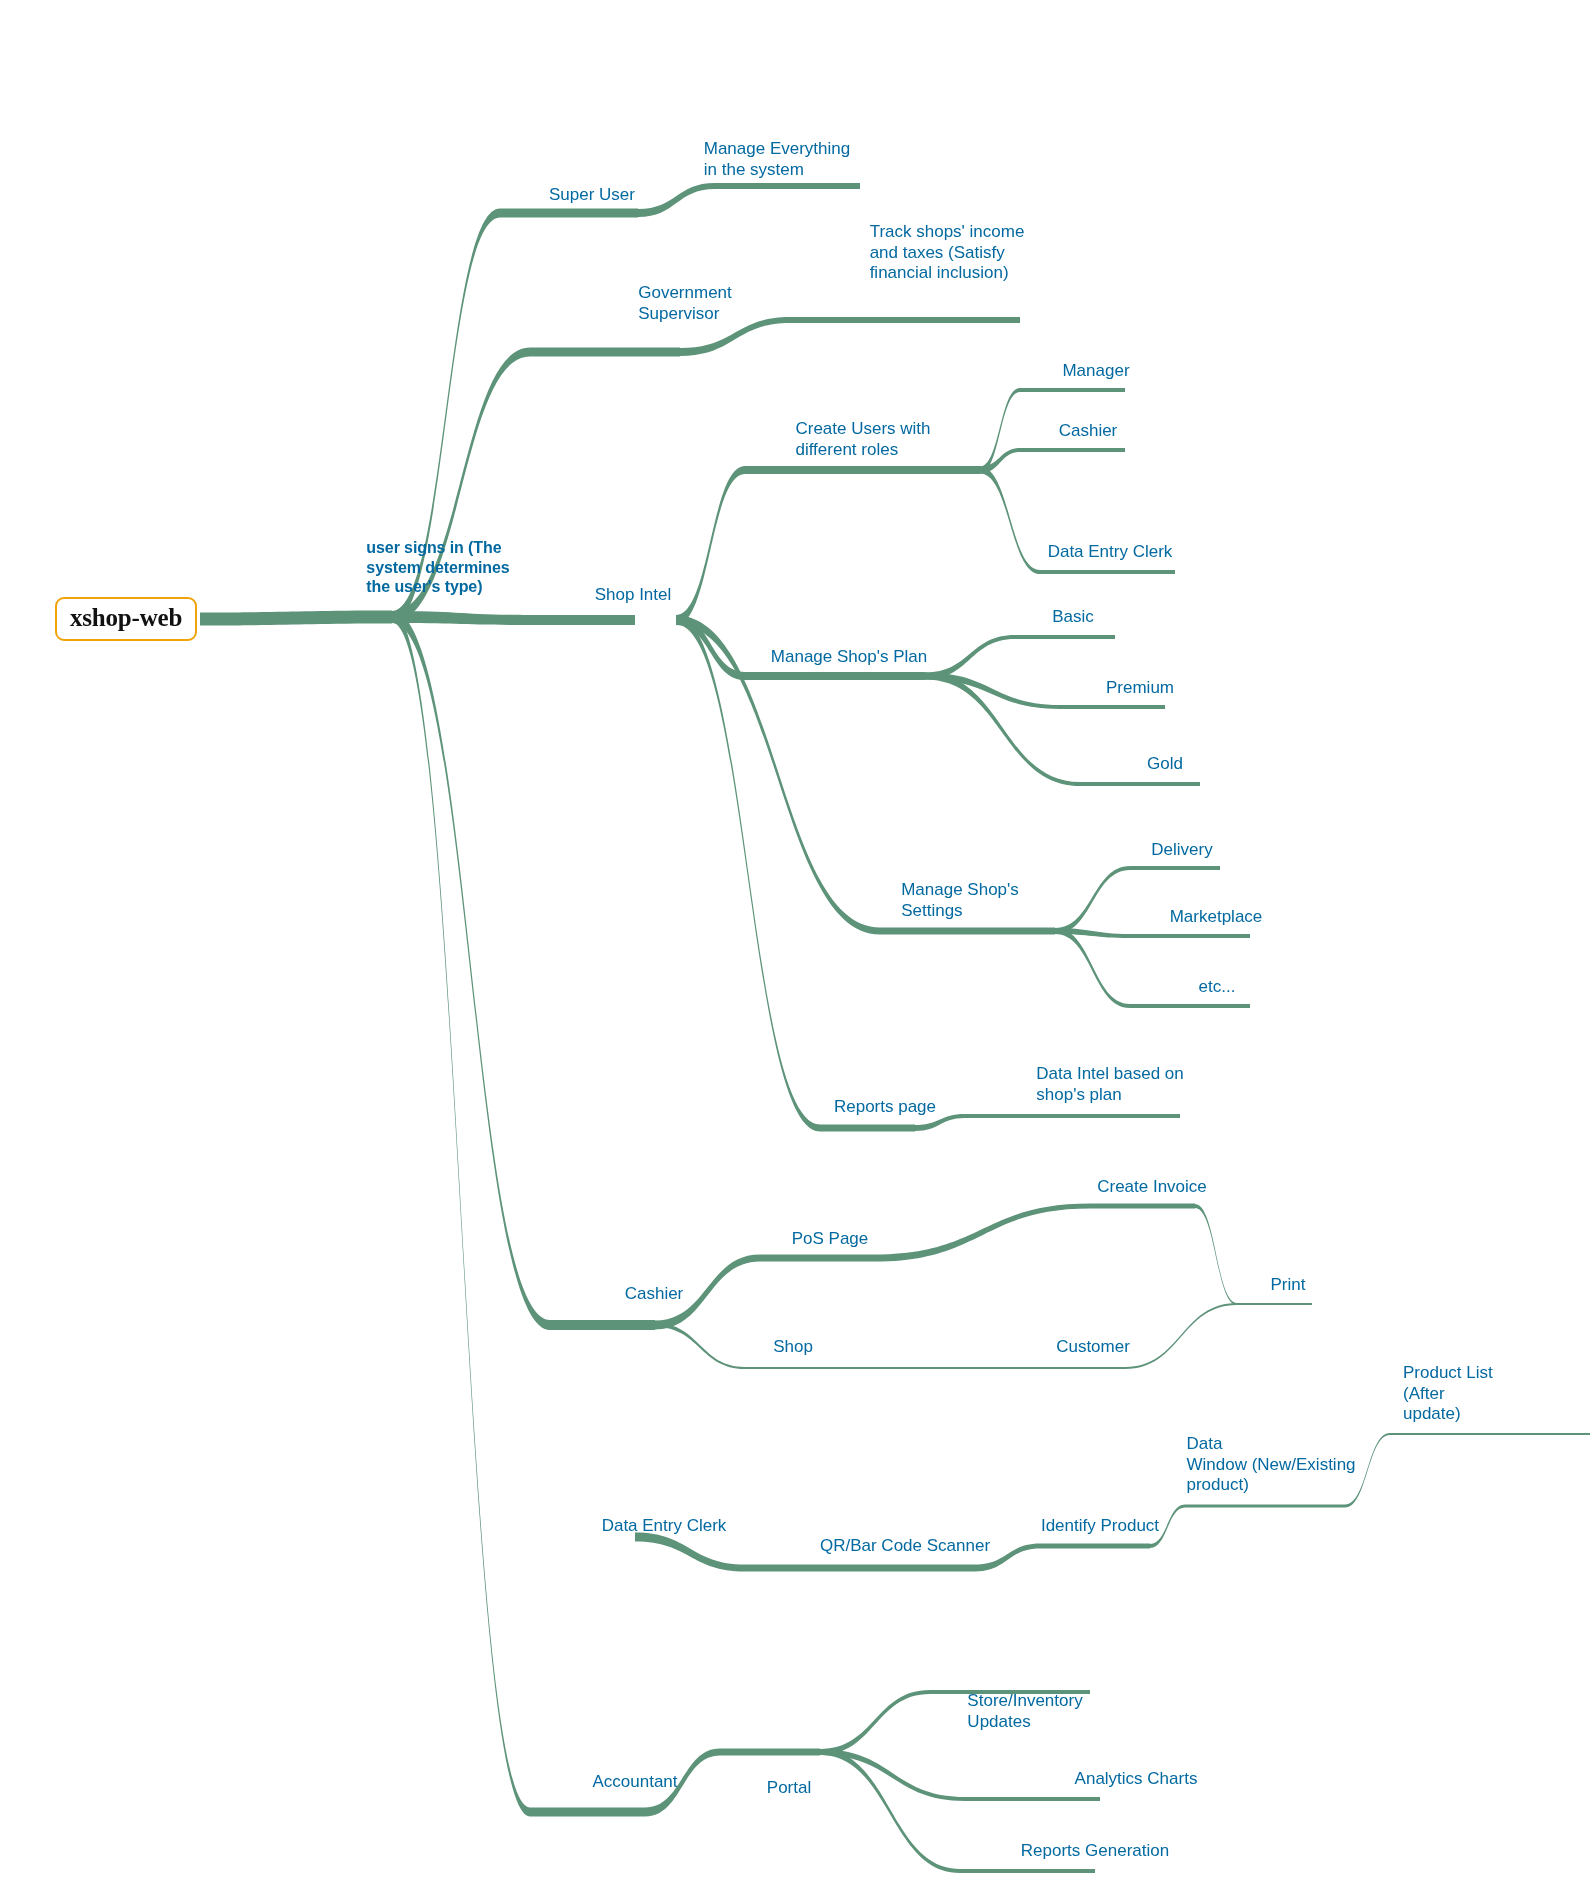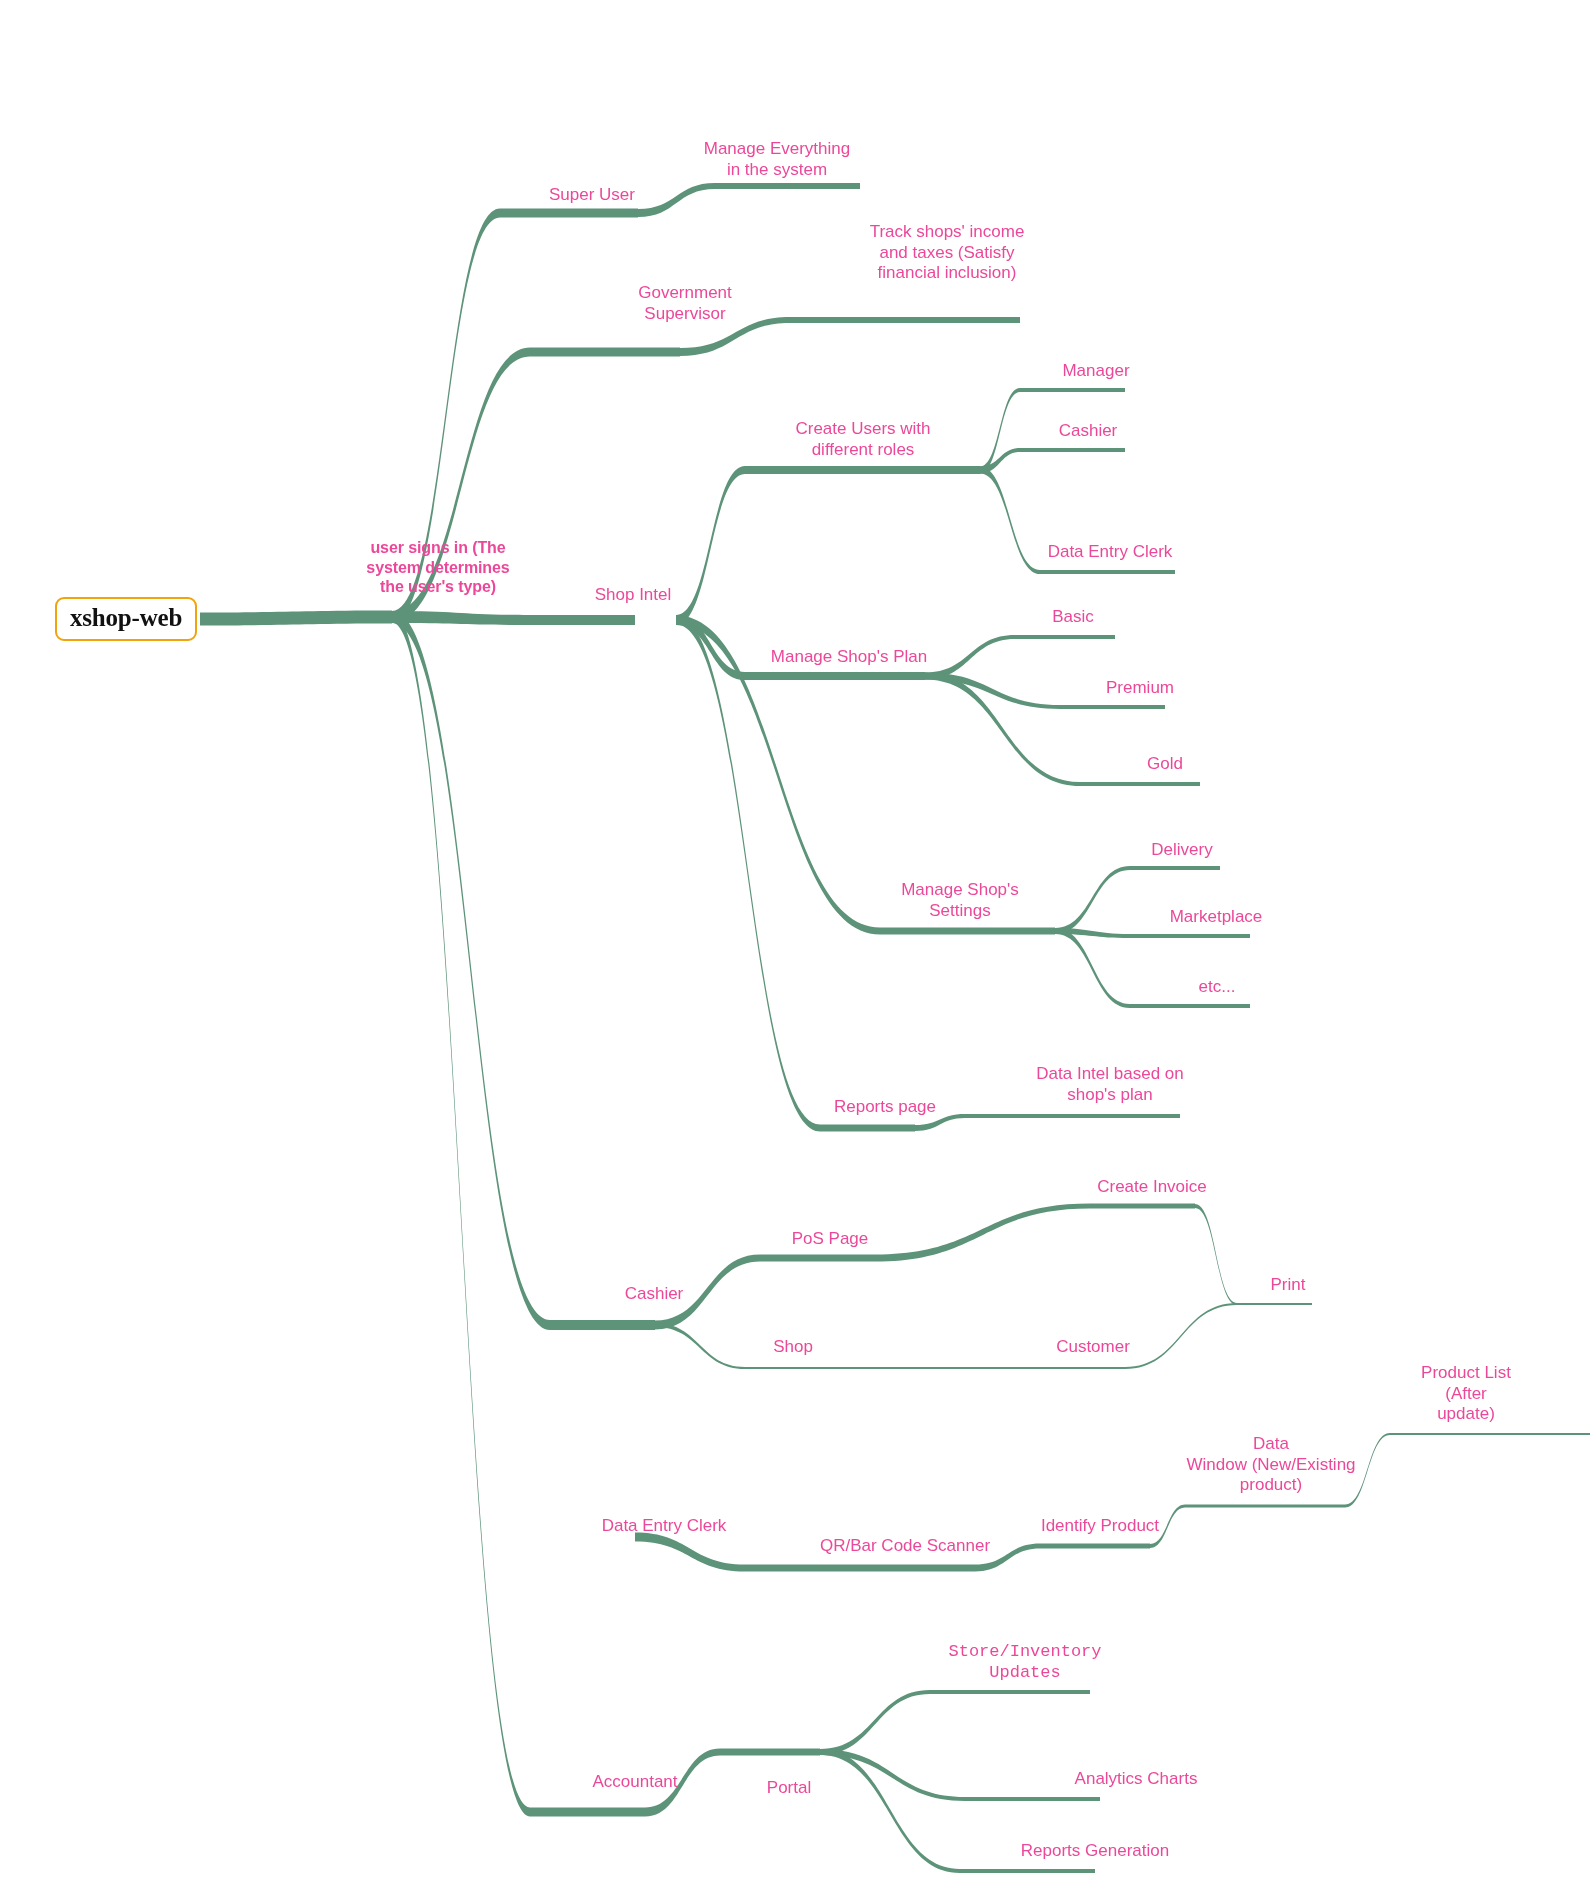--- a/index.html
+++ b/index.html
@@ -1,25 +1,25 @@
 <!DOCTYPE html>
 <html><head>
 <meta charset="utf-8">
 <style>
   html,body{margin:0;padding:0;background:#ffffff;}
   body{width:1592px;height:1892px;font-family:"Liberation Sans",sans-serif;overflow:hidden;}
   #mindmap{position:relative;width:1592px;height:1892px;background:#fff;}
   svg.links{position:absolute;left:0;top:0;width:1592px;height:1892px;}
   .node-label{
     position:absolute;
-    color:#ec4899;
+    color:#0369a1;
     font-family:"Liberation Sans",sans-serif;
     font-size:17px;
     line-height:1.22;
-    text-align:center;
+    text-align:left;
     white-space:pre-line;
     transform:translate(-50%,-100%);
     pointer-events:auto;
   }
   .root-node{
     position:absolute;
     transform:translate(0,-50%);
     border:2.5px solid #f0a30a;
     border-radius:9px;
     padding:5px 13px 7px 13px;
@@ -156,19 +156,19 @@
       <div class="node-label" style="left: 664px; top: 1537px;">Data Entry Clerk</div>
       <div class="node-label" style="left: 905px; top: 1557px;">QR/Bar Code Scanner</div>
       <div class="node-label" style="left: 1100px; top: 1537px;">Identify Product</div>
       <div class="node-label" style="left: 1271px; top: 1496px;">Data
 Window (New/Existing
 product)</div>
       <div class="node-label" style="left: 1466px; top: 1425px;">Product  List  (After
 update)</div>
       <div class="node-label" style="left: 635px; top: 1793px;">Accountant</div>
       <div class="node-label" style="left: 789px; top: 1799px;">Portal</div>
-      <div class="node-label" style="left: 1025px; top: 1683px; font-family: Liberation Mono, monospace;">Store/Inventory
+      <div class="node-label" style="left: 1025px; top: 1732px;">Store/Inventory
 Updates</div>
       <div class="node-label" style="left: 1136px; top: 1790px;">Analytics Charts</div>
       <div class="node-label" style="left: 1095px; top: 1862px;">Reports Generation</div>
     </div>
 
 </div>
 
 </body></html>

